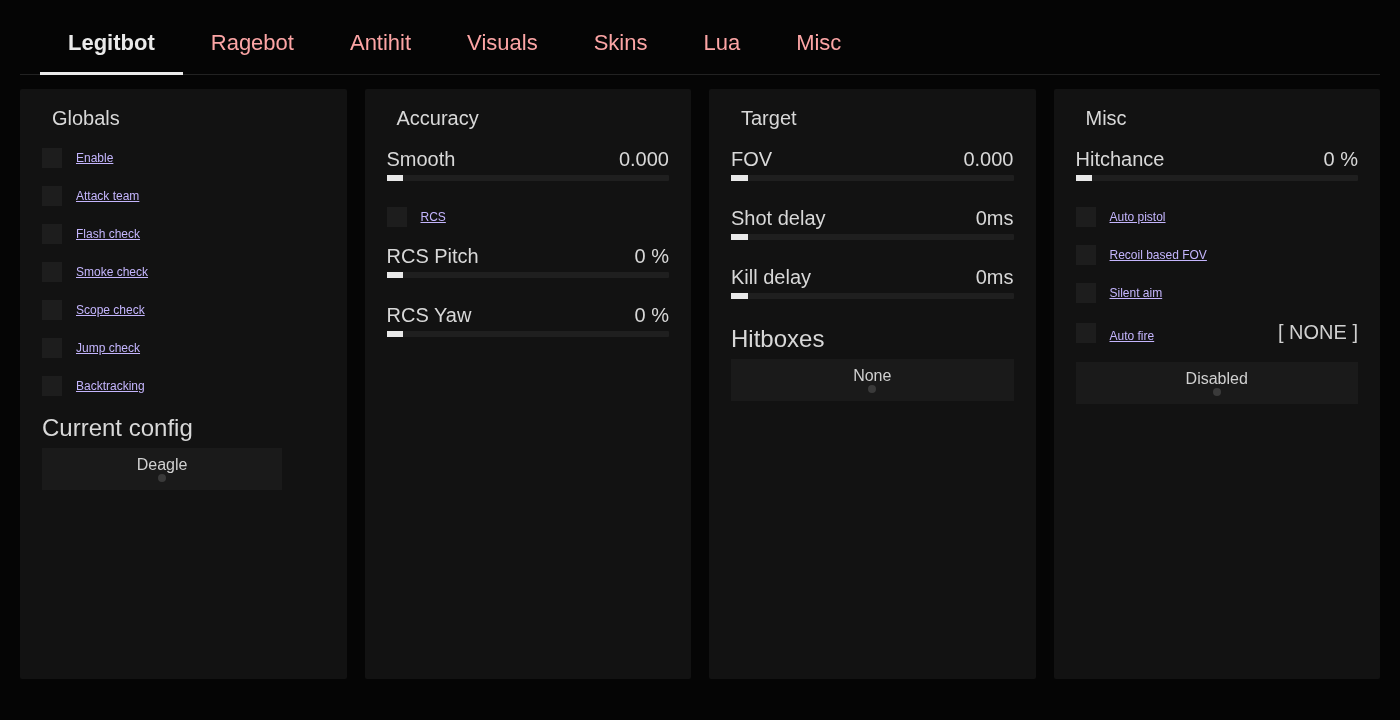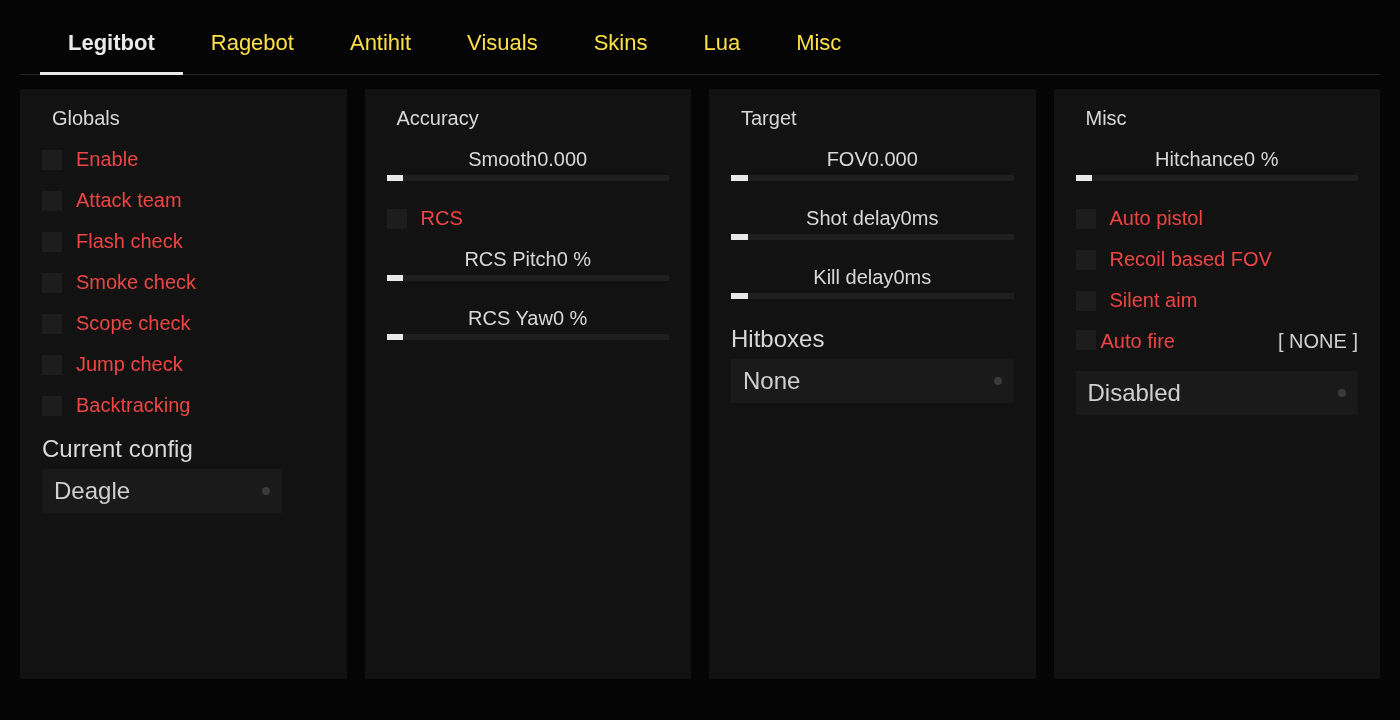--- a/index.html
+++ b/index.html
@@ -20,21 +20,21 @@
     padding: 20px;
   }
   .tabbar {
     display: flex;
     gap: 0;
     border-bottom: 1px solid #222;
     padding: 0 20px;
   }
   .tab {
     padding: 10px 28px 16px 28px;
-    color: #fde047;
+    color: #fca5a5;
     cursor: pointer;
     font-size: 22px;
   }
   .tab.active {
     color: #eaeaea;
     font-weight: 600;
     border-bottom: 3px solid #eaeaea;
     margin-bottom: -1px;
   }
   .panels {
@@ -62,32 +62,33 @@
     margin: 6px 0 18px 0;
     cursor: pointer;
   }
   .checkbox {
     width: 20px;
     height: 20px;
     background: #1d1d1d;
     flex-shrink: 0;
   }
   .check-label {
-    color: #ef4444;
-    font-size: 20px;
+    color: #c4b5fd;
+    font-size: 12px;
+    text-decoration: underline;
   }
   .field-label {
     color: #d8d8d8;
     font-size: 24px;
     margin-top: 8px;
     margin-bottom: 6px;
   }
   .slider-row {
     display: flex;
-    justify-content: center;
+    justify-content: space-between;
     align-items: baseline;
     margin-top: 3px;
     margin-bottom: 4px;
   }
   .slider-label {
     color: #d8d8d8;
     font-size: 20px;
   }
   .slider-value {
     color: #d8d8d8;
@@ -110,44 +111,45 @@
     background: #e8e8e8;
   }
   .select {
     background: #1a1a1a;
     padding: 8px 12px;
     display: flex;
     justify-content: space-between;
     align-items: center;
     cursor: pointer;
     margin-top: 6px;
-    font-size: 24px;
+    font-size: 16px;
     color: #d0d0d0;
+    flex-direction: column;
   }
   .select-dot {
     width: 8px;
     height: 8px;
     border-radius: 50%;
     background: #3a3a3a;
   }
   .keybind {
     color: #d0d0d0;
     font-size: 20px;
   }
   .autofire-row {
     display: flex;
     align-items: center;
     gap: 14px;
     justify-content: space-between;
     margin: 6px 0 18px 0;
   }
   .autofire-left {
     display: flex;
-    align-items: flex-start;
-    gap: 5px;
+    align-items: flex-end;
+    gap: 14px;
     cursor: pointer;
   }
 </style>
 </head>
 <body>
 
 <div class="app">
   <div class="tabbar">
     <div class="tab active">Legitbot</div>
     <div class="tab">Ragebot</div>

